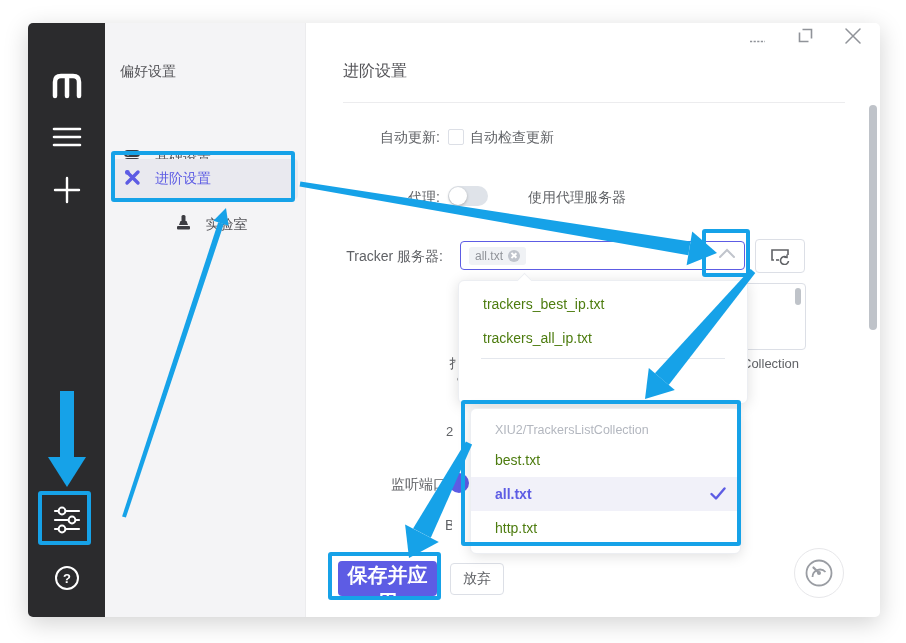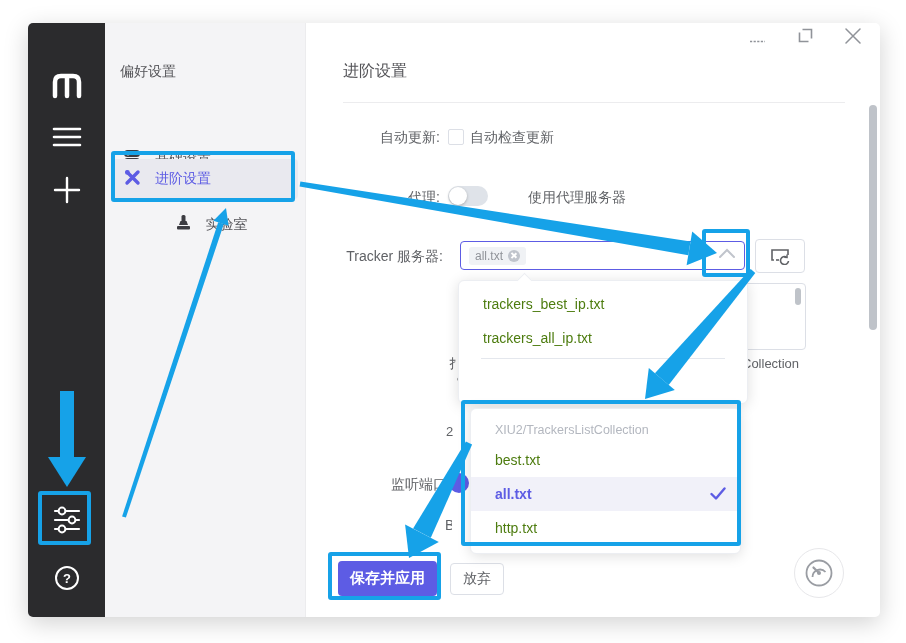--- a/index.html
+++ b/index.html
@@ -33,21 +33,21 @@
   .tag-close{width:12px;height:12px;border-radius:50%;background:#c0c4cc;position:relative;}
   .tag-close:before,.tag-close:after{content:"";position:absolute;left:5.2px;top:2.5px;width:1.5px;height:7px;background:#fff;}
   .tag-close:before{transform:rotate(45deg);}.tag-close:after{transform:rotate(-45deg);}
   .icon-btn{background:#fff;border:1px solid #dcdfe6;border-radius:4px;display:flex;
             align-items:center;justify-content:center;}
   .textarea{left:432px;top:260px;width:344px;height:65px;border:1px solid #dcdfe6;border-radius:4px;background:#fff;}
   .panel{background:#fff;border:1px solid #eceef2;border-radius:6px;box-shadow:0 2px 14px rgba(0,0,0,.13);}
   .dd-item{height:34px;display:flex;align-items:center;padding-left:24px;font-size:14px;color:#4d7c0f;cursor:pointer;}
   .dd-group{height:26px;display:flex;align-items:center;padding-left:24px;font-size:12.5px;color:#b3b7bf;}
   .dd-item.selected{background:#f1f1f9;color:#5d5ce4;font-weight:bold;}
-  .btn-primary{background:#5d5ce4;color:#fff;font-weight:bold;font-size:15px;border:none;border-radius:4px;}
+  .btn-primary{background:#5d5ce4;color:#fff;font-weight:bold;font-size:20px;border:none;border-radius:4px;}
   .btn-plain{background:#fff;color:#606266;font-size:14px;border:1px solid #dcdfe6;border-radius:4px;}
   .anno-box{border:4px solid #16a2e8;border-radius:3px;background:transparent;pointer-events:none;}
   .frag{font-size:13px;color:#606266;overflow:hidden;white-space:nowrap;}
   .scroll-thumb{background:#bfc3c9;border-radius:4px;}
 </style>
 </head>
 <body>
 
 <div class="stage">
   <div class="abs window">

